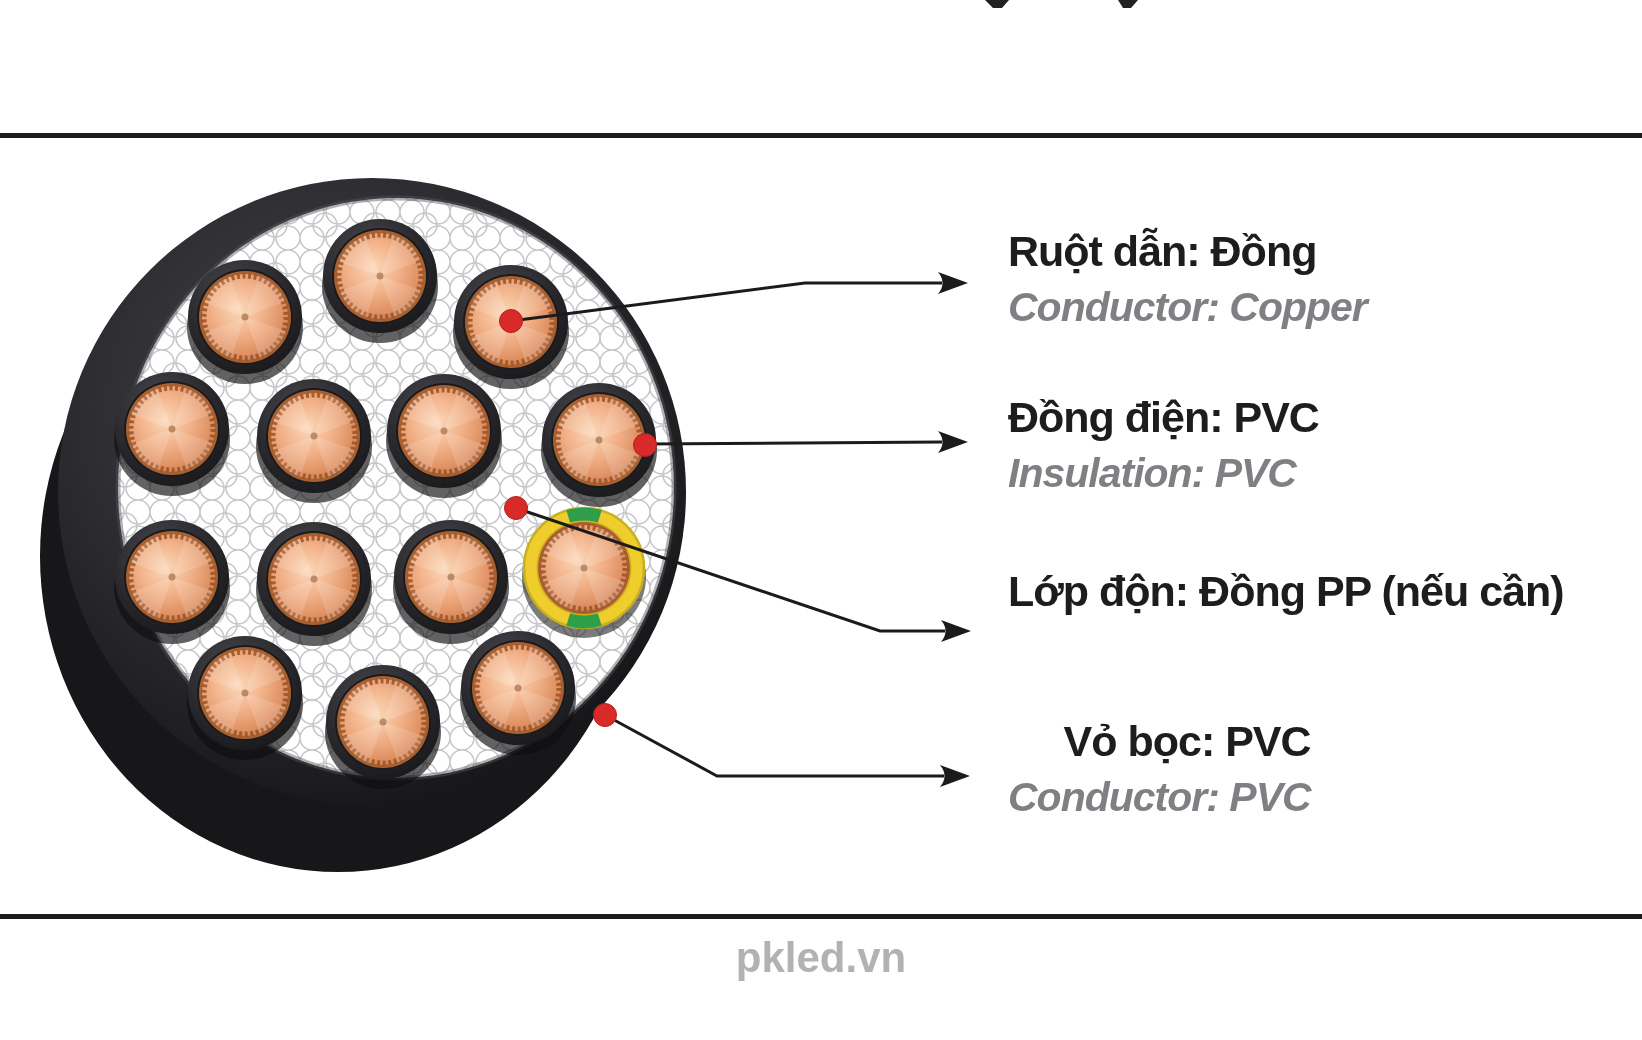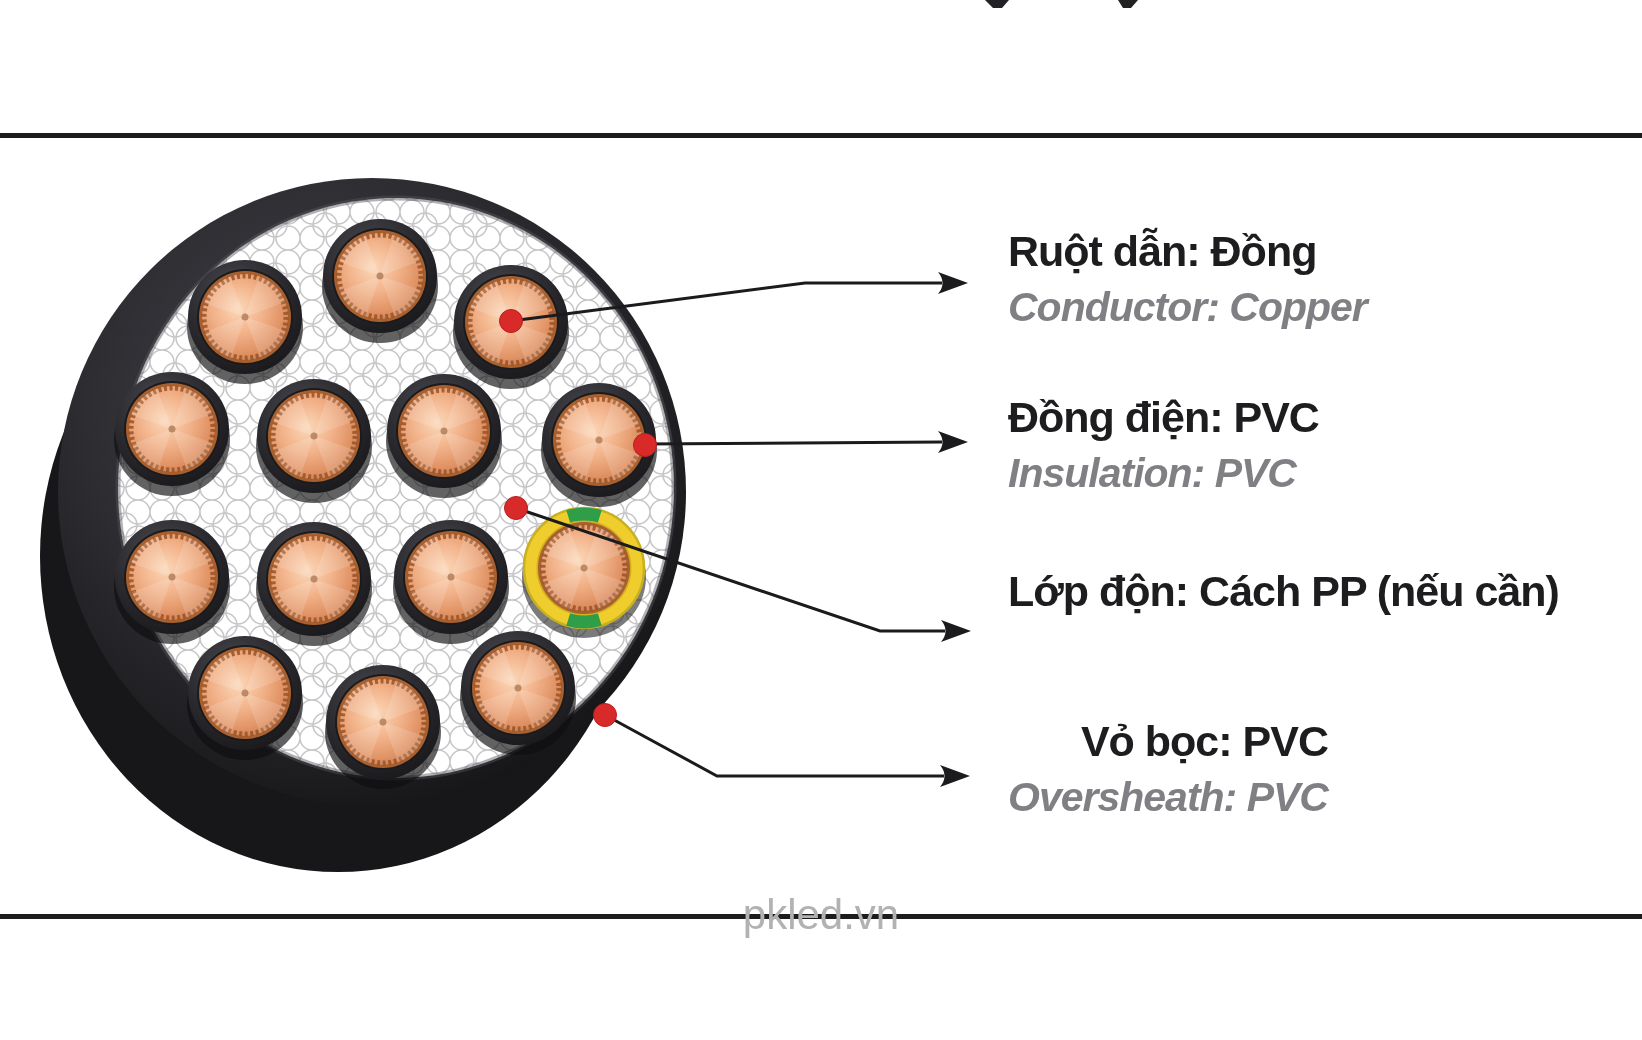--- a/index.html
+++ b/index.html
@@ -11,22 +11,22 @@
   #diagram-svg{position:absolute;left:0;top:0;z-index:2;}
   .label{position:absolute;left:1008px;z-index:4;}
   .label .vi{display:block;font-weight:800;font-size:43px;line-height:58px;
              color:#1d1d20;letter-spacing:-1px;white-space:nowrap;}
   .label .en{display:block;font-weight:700;font-style:italic;font-size:41px;line-height:54px;
              color:#808084;letter-spacing:-1px;white-space:nowrap;}
   #label-conductor{top:222px;}
   #label-insulation{top:388px;}
   #label-filler{top:562px;}
   #label-oversheath{top:712px;text-align:right;}
-  #watermark{position:absolute;left:0;top:891px;width:1642px;text-align:center;z-index:4;
-             font-weight:400;font-size:42px;color:#b2b2b2;letter-spacing:0px;}
+  #watermark{position:absolute;left:0;top:934px;width:1642px;text-align:center;z-index:4;
+             font-weight:700;font-size:42px;color:#b2b2b2;letter-spacing:0px;}
 </style>
 </head>
 <body>
 
 <div id="canvas">
 
   <div class="rule" id="rule-top"></div>
   <div class="rule" id="rule-bottom"></div>
 
   <svg id="diagram-svg" width="1642" height="1040" viewBox="0 0 1642 1040">
@@ -138,22 +138,22 @@
 
   <div class="label" id="label-conductor">
     <span class="vi">Ruột dẫn: Đồng</span>
     <span class="en">Conductor: Copper</span>
   </div>
   <div class="label" id="label-insulation">
     <span class="vi">Đồng điện: PVC</span>
     <span class="en">Insulation: PVC</span>
   </div>
   <div class="label" id="label-filler">
-    <span class="vi">Lớp độn: Cách PP (nếu cần)</span>
+    <span class="vi">Lớp độn: Đồng PP (nếu cần)</span>
   </div>
   <div class="label" id="label-oversheath">
     <span class="vi">Vỏ bọc: PVC</span>
-    <span class="en">Oversheath: PVC</span>
+    <span class="en">Conductor: PVC</span>
   </div>
 
   <div id="watermark">pkled.vn</div>
 
 </div>
 
 </body></html>

